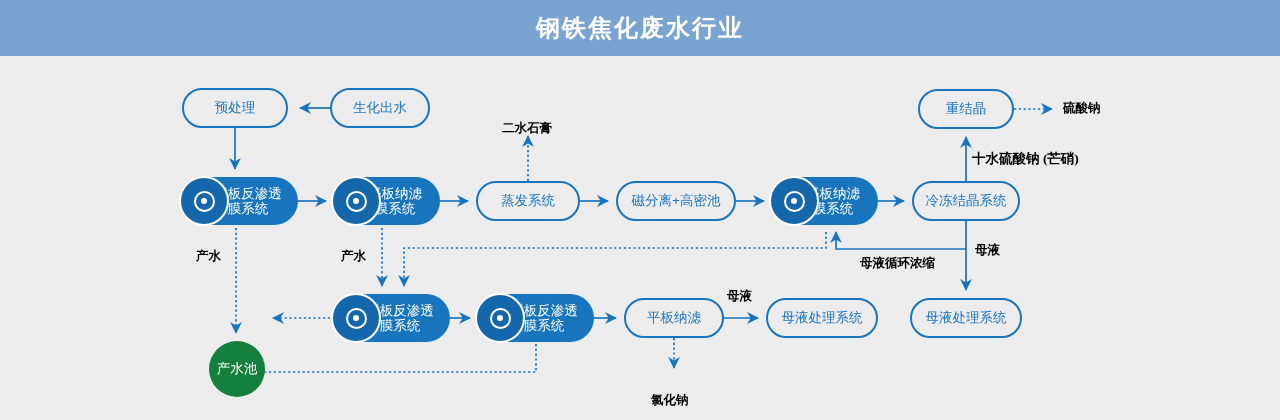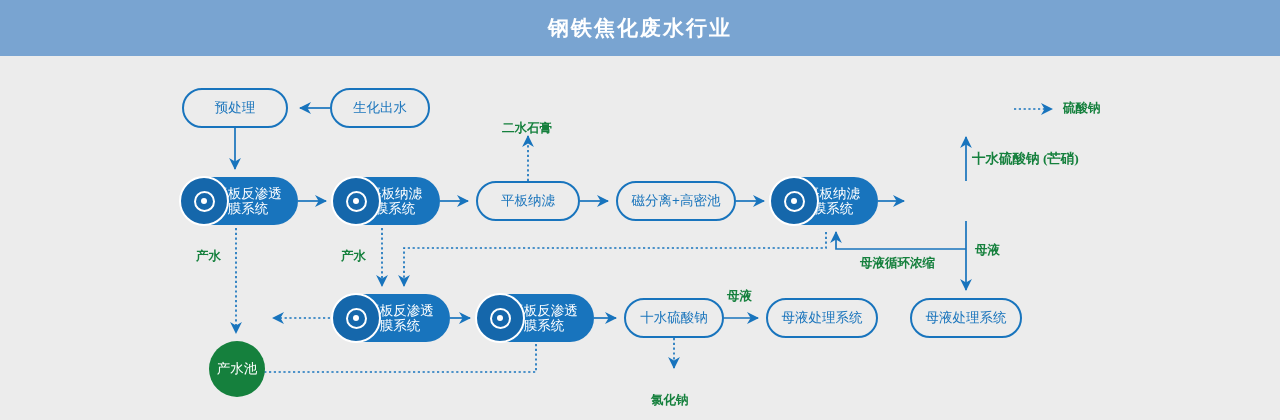--- a/index.html
+++ b/index.html
@@ -10,21 +10,21 @@
     overflow:hidden;
   }
   #root{position:relative;width:1280px;height:420px;}
 
   .header{
     position:absolute;left:0;top:0;width:1280px;height:56px;
     background:#79a4d1;
     display:flex;align-items:center;justify-content:center;
   }
   .header .title{
-    color:#ffffff;font-size:21px;font-weight:bold;letter-spacing:2px;
+    color:#ffffff;font-size:24px;font-weight:bold;letter-spacing:2px;
   }
 
   .canvas{position:absolute;left:0;top:56px;width:1280px;height:364px;}
   svg.wires{position:absolute;left:0;top:0;width:1280px;height:364px;overflow:visible;}
 
   
   .node{
     position:absolute;box-sizing:border-box;
     display:flex;align-items:center;justify-content:center;
     text-align:center;line-height:1.12;
@@ -52,21 +52,21 @@
     display:flex;align-items:center;justify-content:center;
   }
   .disc .r1{
     width:17px;height:17px;border-radius:50%;border:2px solid #ffffff;
     display:flex;align-items:center;justify-content:center;
   }
   .disc .r2{width:6px;height:6px;border-radius:50%;background:#ffffff;}
 
   
   .elabel{
-    position:absolute;color:#15803d;font-size:12.5px;font-weight:bold;
+    position:absolute;color:#000000;font-size:12.5px;font-weight:bold;
     white-space:nowrap;z-index:6;
   }
   .elabel.big{font-size:13.5px;font-family:Liberation Serif, serif;}
 </style>
 </head>
 <body>
 
 <div id="root">
 
   <div class="header">
@@ -157,38 +157,44 @@
       <span class="disc">
         <span class="r1">
             <span class="r2"></span>
           </span>
       </span>
       <span class="lbl">平板纳滤
 膜系统</span>
     </div>
 
     <div class="node outline" style="left:476px;top:125px;width:104px;height:40px;">
-      <span class="lbl">平板纳滤</span>
+      <span class="lbl">蒸发系统</span>
     </div>
 
     <div class="node outline" style="left:616px;top:125px;width:120px;height:40px;">
       <span class="lbl">磁分离+高密池</span>
     </div>
 
     <div class="node filled" style="left:772px;top:121px;width:106px;height:48px;">
       <span class="disc">
         <span class="r1">
             <span class="r2"></span>
           </span>
       </span>
       <span class="lbl">平板纳滤
 膜系统</span>
     </div>
 
-
+    <div class="node outline" style="left:912px;top:125px;width:108px;height:40px;">
+      <span class="lbl">冷冻结晶系统</span>
+    </div>
+
+    <div class="node outline" style="left:918px;top:33px;width:96px;height:40px;">
+      <span class="lbl">重结晶</span>
+    </div>
 
     <div class="node circle" style="left:209px;top:285px;width:56px;height:56px;">
       <span class="lbl">产水池</span>
     </div>
 
     <div class="node filled" style="left:334px;top:238px;width:116px;height:48px;">
       <span class="disc">
         <span class="r1">
             <span class="r2"></span>
           </span>
@@ -201,21 +207,21 @@
       <span class="disc">
         <span class="r1">
             <span class="r2"></span>
           </span>
       </span>
       <span class="lbl">平板反渗透
 膜系统</span>
     </div>
 
     <div class="node outline" style="left:624px;top:242px;width:100px;height:40px;">
-      <span class="lbl">十水硫酸钠</span>
+      <span class="lbl">平板纳滤</span>
     </div>
 
     <div class="node outline" style="left:766px;top:242px;width:112px;height:40px;">
       <span class="lbl">母液处理系统</span>
     </div>
 
     <div class="node outline" style="left:910px;top:242px;width:112px;height:40px;">
       <span class="lbl">母液处理系统</span>
     </div>
 

